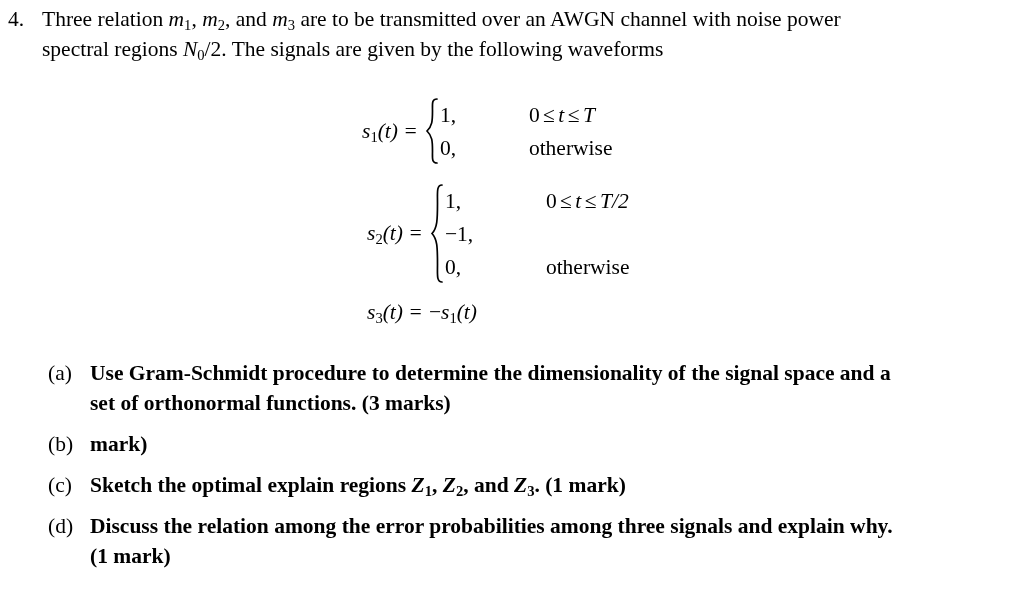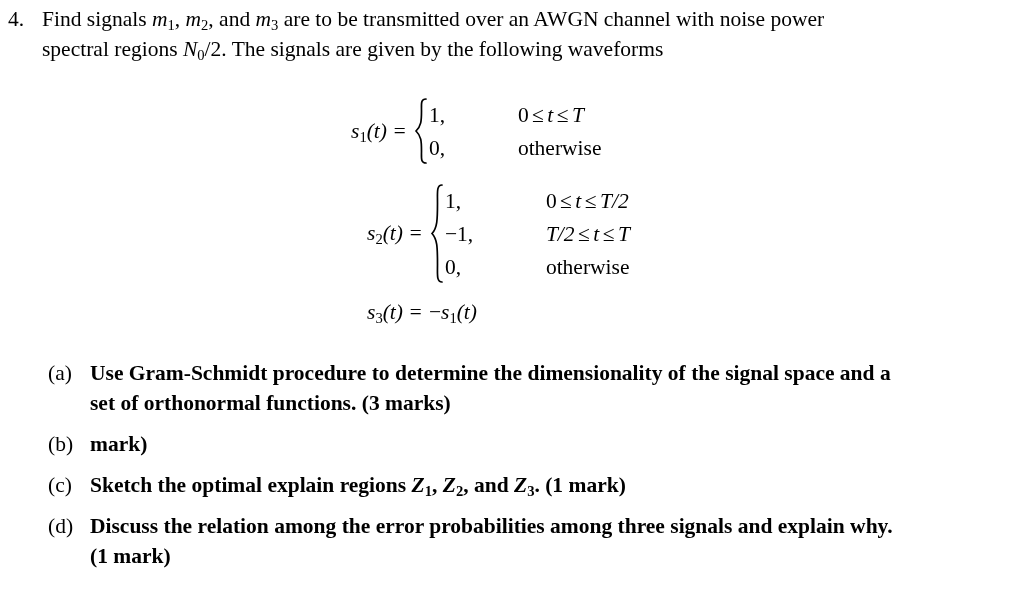--- a/index.html
+++ b/index.html
@@ -89,21 +89,21 @@
     white-space: nowrap;
     height: 33px;
     align-items: center;
   }
   .caseval {
     flex: 0 0 auto;
     min-width: 46px;
   }
   .casecond { flex: 0 0 auto; margin-left: 45px; }
 
-  .eq1 { position: absolute; left: 351px; top: 98px; justify-content: center; }
+  .eq1 { position: absolute; left: 362px; top: 98px; justify-content: center; }
   .eq2 { position: absolute; left: 367px; top: 184px; }
   .eq3 { position: absolute; left: 367px; top: 297px; font-size: 21.5px; white-space: nowrap; line-height: 30px; }
 
   .eq1 .caseval { min-width: 44px; }
   .eq2 .caseval { min-width: 56px; }
 
   
   .sublist {
     position: absolute;
     left: 48px;
@@ -132,21 +132,21 @@
   .wgap::after { content: "\2002"; }
 </style>
 </head>
 <body>
 
 <div class="page">
 
   <div class="q-item">
     <div class="q-marker">4.</div>
     <div class="q-body">
-      <span class="ln"><span>Find signals </span><span class="mi"><span>m</span><sub>1</sub></span><span>, </span><span class="mi"><span>m</span><sub>2</sub></span><span>, and </span><span class="mi"><span>m</span><sub>3</sub></span><span> are to be transmitted over an AWGN channel with noise power</span></span>
+      <span class="ln"><span>Three relation </span><span class="mi"><span>m</span><sub>1</sub></span><span>, </span><span class="mi"><span>m</span><sub>2</sub></span><span>, and </span><span class="mi"><span>m</span><sub>3</sub></span><span> are to be transmitted over an AWGN channel with noise power</span></span>
       <span class="ln"><span>spectral regions </span><span class="mi"><span>N</span><sub>0</sub></span><span>/2. The signals are given by the following waveforms</span></span>
     </div>
   </div>
 
   <div class="eqrow eq1">
     <div class="eq-lhs"><span class="mi"><span>s</span><sub>1</sub></span><span class="mi">(t) =</span></div>
     <div class="brace" style="height:66px;">
       <svg viewBox="0 0 16 66" preserveAspectRatio="none" aria-hidden="true">
         <path d="M13,1 C7.5,1 8.5,6 8.5,13 C8.5,23 8.2,28 3,33 C8.2,38 8.5,43 8.5,53 C8.5,60 7.5,65 13,65" fill="none" stroke="#000" stroke-width="1.7" stroke-linecap="round"></path>
       </svg>
@@ -170,21 +170,20 @@
         <path d="M13,1 C7.5,1 8.5,8 8.5,19 C8.5,36 8.2,44 3,49.5 C8.2,55 8.5,63 8.5,80 C8.5,91 7.5,98 13,98" fill="none" stroke="#000" stroke-width="1.7" stroke-linecap="round"></path>
       </svg>
     </div>
     <div class="cases">
       <div class="caserow">
         <span class="caseval mn">1,</span>
         <span class="casecond"><span class="mn">0</span><span class="rel">≤</span><span class="mi">t</span><span class="rel">≤</span><span class="mi">T/2</span></span>
       </div>
       <div class="caserow">
         <span class="caseval mn">−1,</span>
-        <span class="casecond"><span class="mi">T/2</span><span class="rel">≤</span><span class="mi">t</span><span class="rel">≤</span><span class="mi">T</span></span>
       </div>
       <div class="caserow">
         <span class="caseval mn">0,</span>
         <span class="casecond mn">otherwise</span>
       </div>
     </div>
   </div>
 
   <div class="eq3"><span class="mi"><span>s</span><sub>3</sub></span><span class="mi">(t) =</span><span class="mn" style="padding-left:6px;">−</span><span class="mi"><span>s</span><sub>1</sub></span><span class="mi">(t)</span></div>
 

